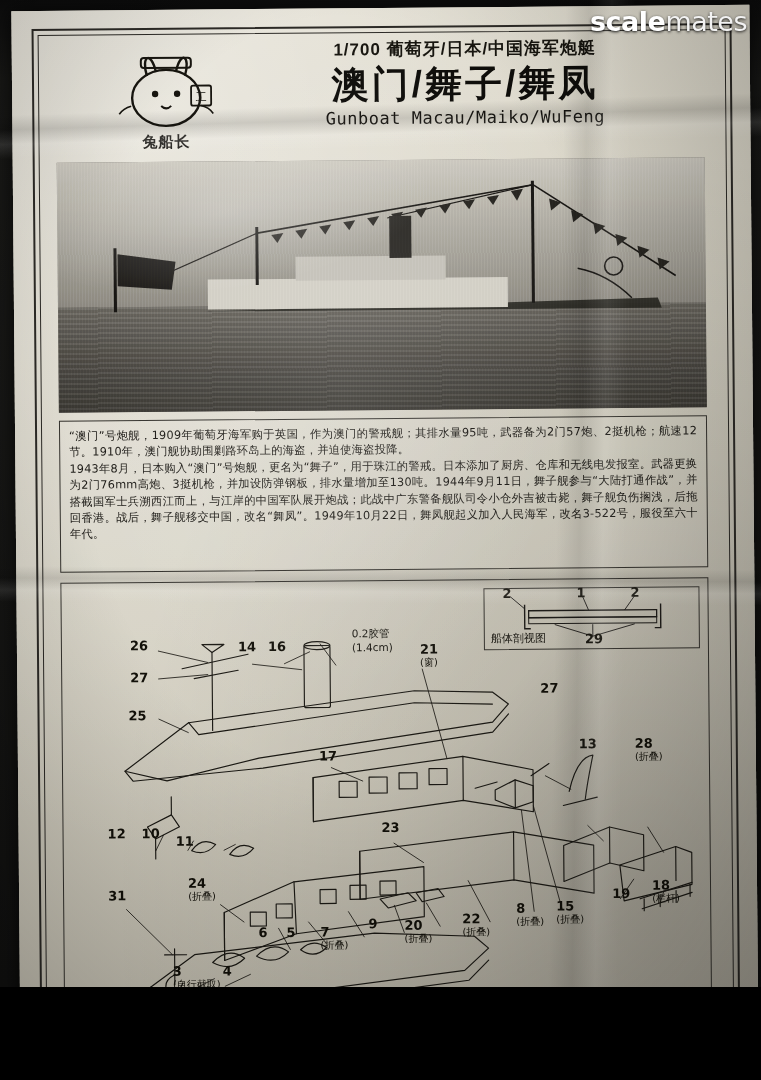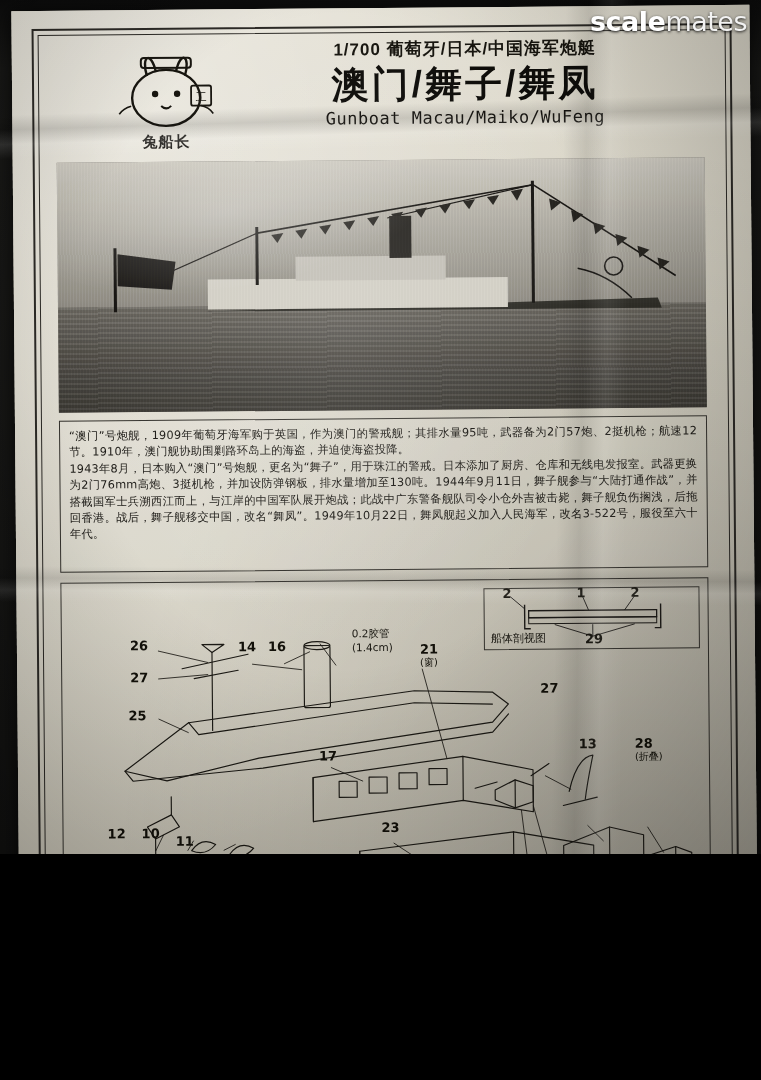--- a/index.html
+++ b/index.html
@@ -9,21 +9,21 @@
   }
   body {
     width: 761px;
     height: 1080px;
     overflow: hidden;
     font-family: "Liberation Sans", sans-serif;
   }
   #page {
     position: relative;
     width: 761px;
-    height: 854px;
+    height: 987px;
     background: #111010;
     overflow: hidden;
   }
   
   .backdrop {
     position: absolute;
     inset: 0;
     background:
       linear-gradient(180deg, #0d0d0d 0%, #1a1a18 8%, #121211 100%);
   }

